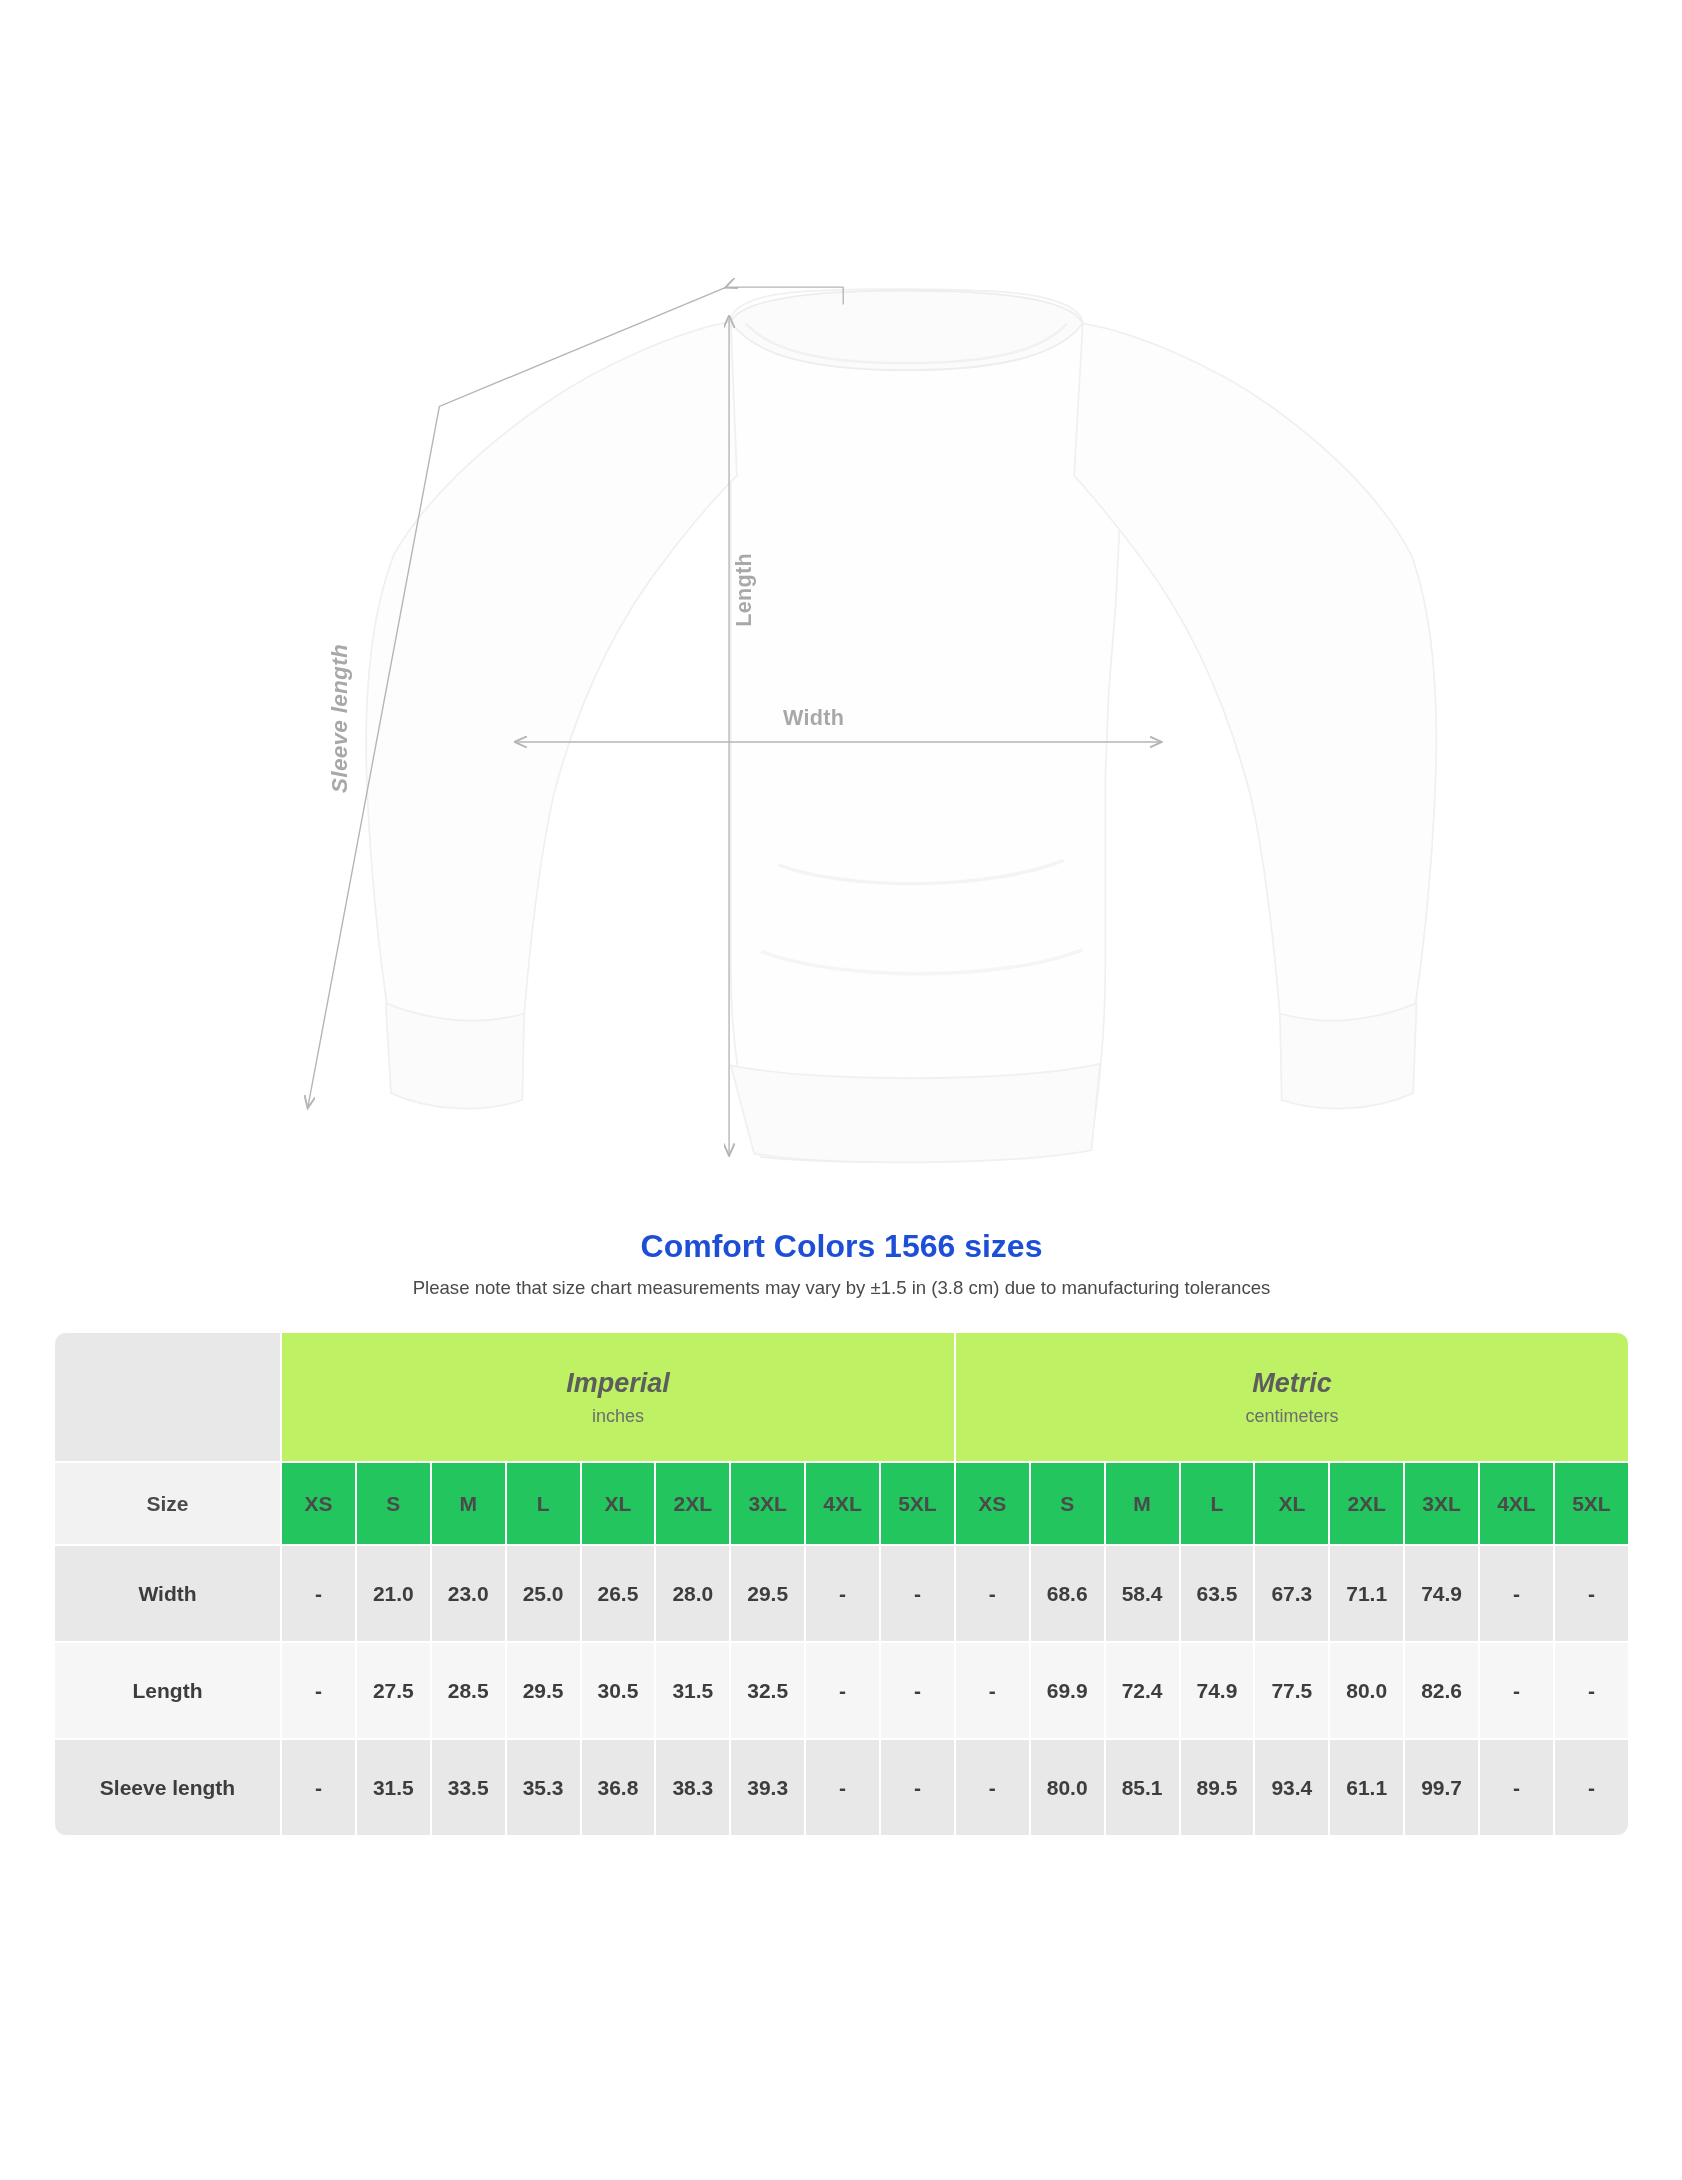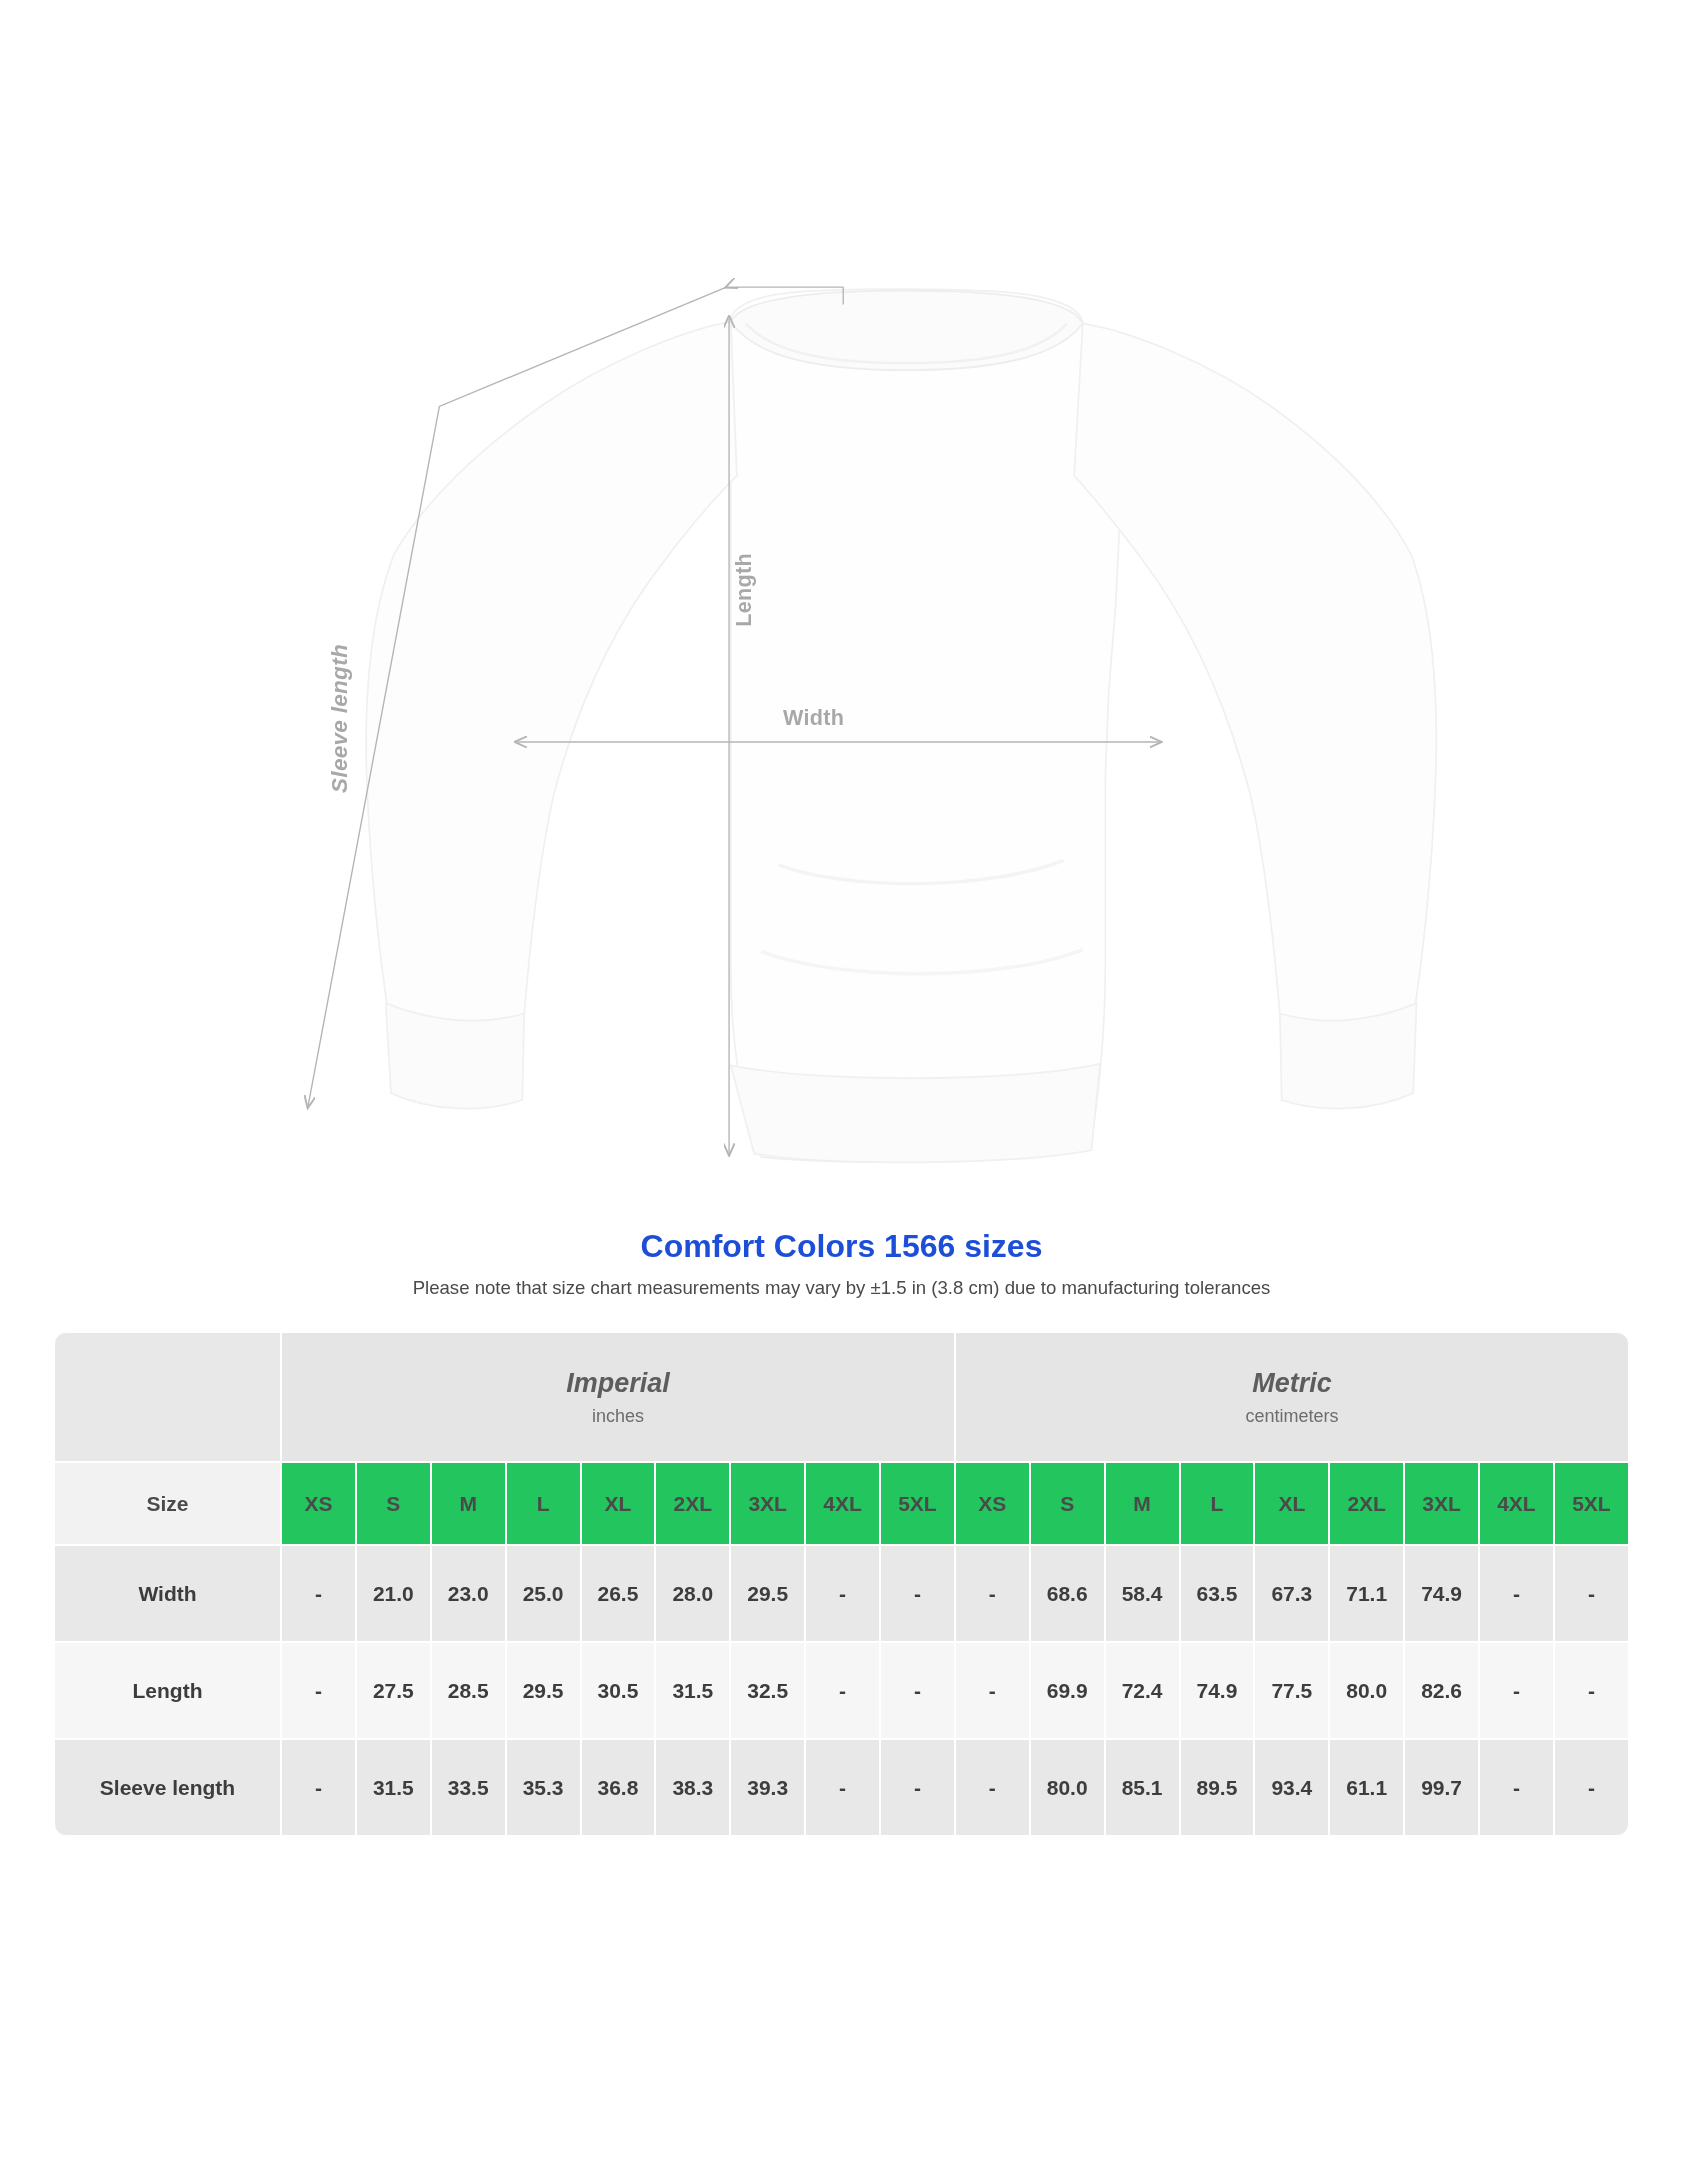--- a/index.html
+++ b/index.html
@@ -80,21 +80,21 @@
     border: 0.9px solid #ffffff;
     text-align: center;
     vertical-align: middle;
     font-size: 21px;
     font-weight: bold;
     color: #3d3d3d;
     padding: 0;
   }
   
   .unit-cell {
-    background: #e5e5e5;
+    background: #bef264;
     height: 130px;
     padding: 8.6px 0 !important;
   }
   .unit-cell .u-name {
     font-size: 27px;
     font-style: italic;
     font-weight: bold;
     color: #5d5d5d;
     line-height: 1.25;
   }

